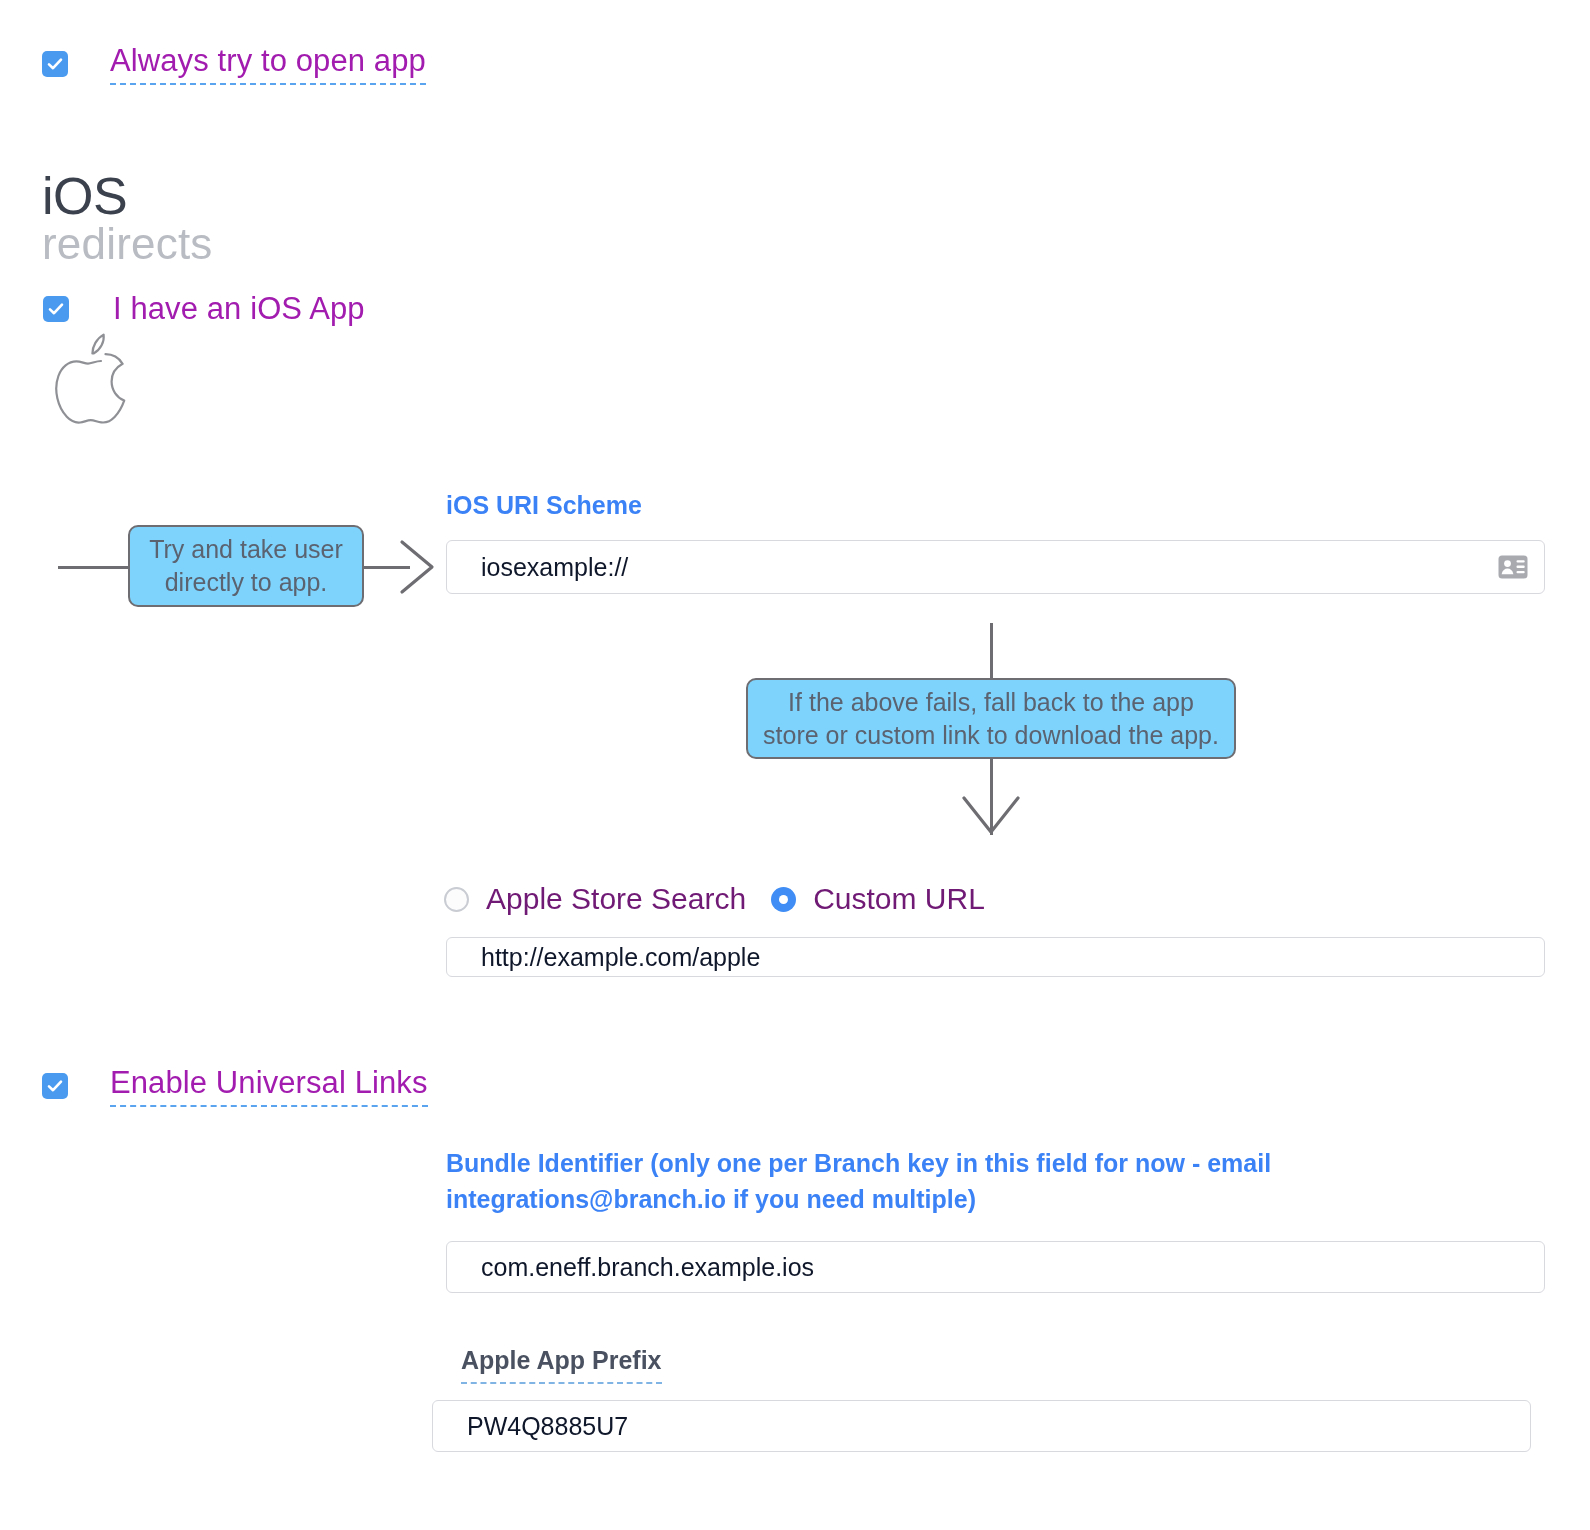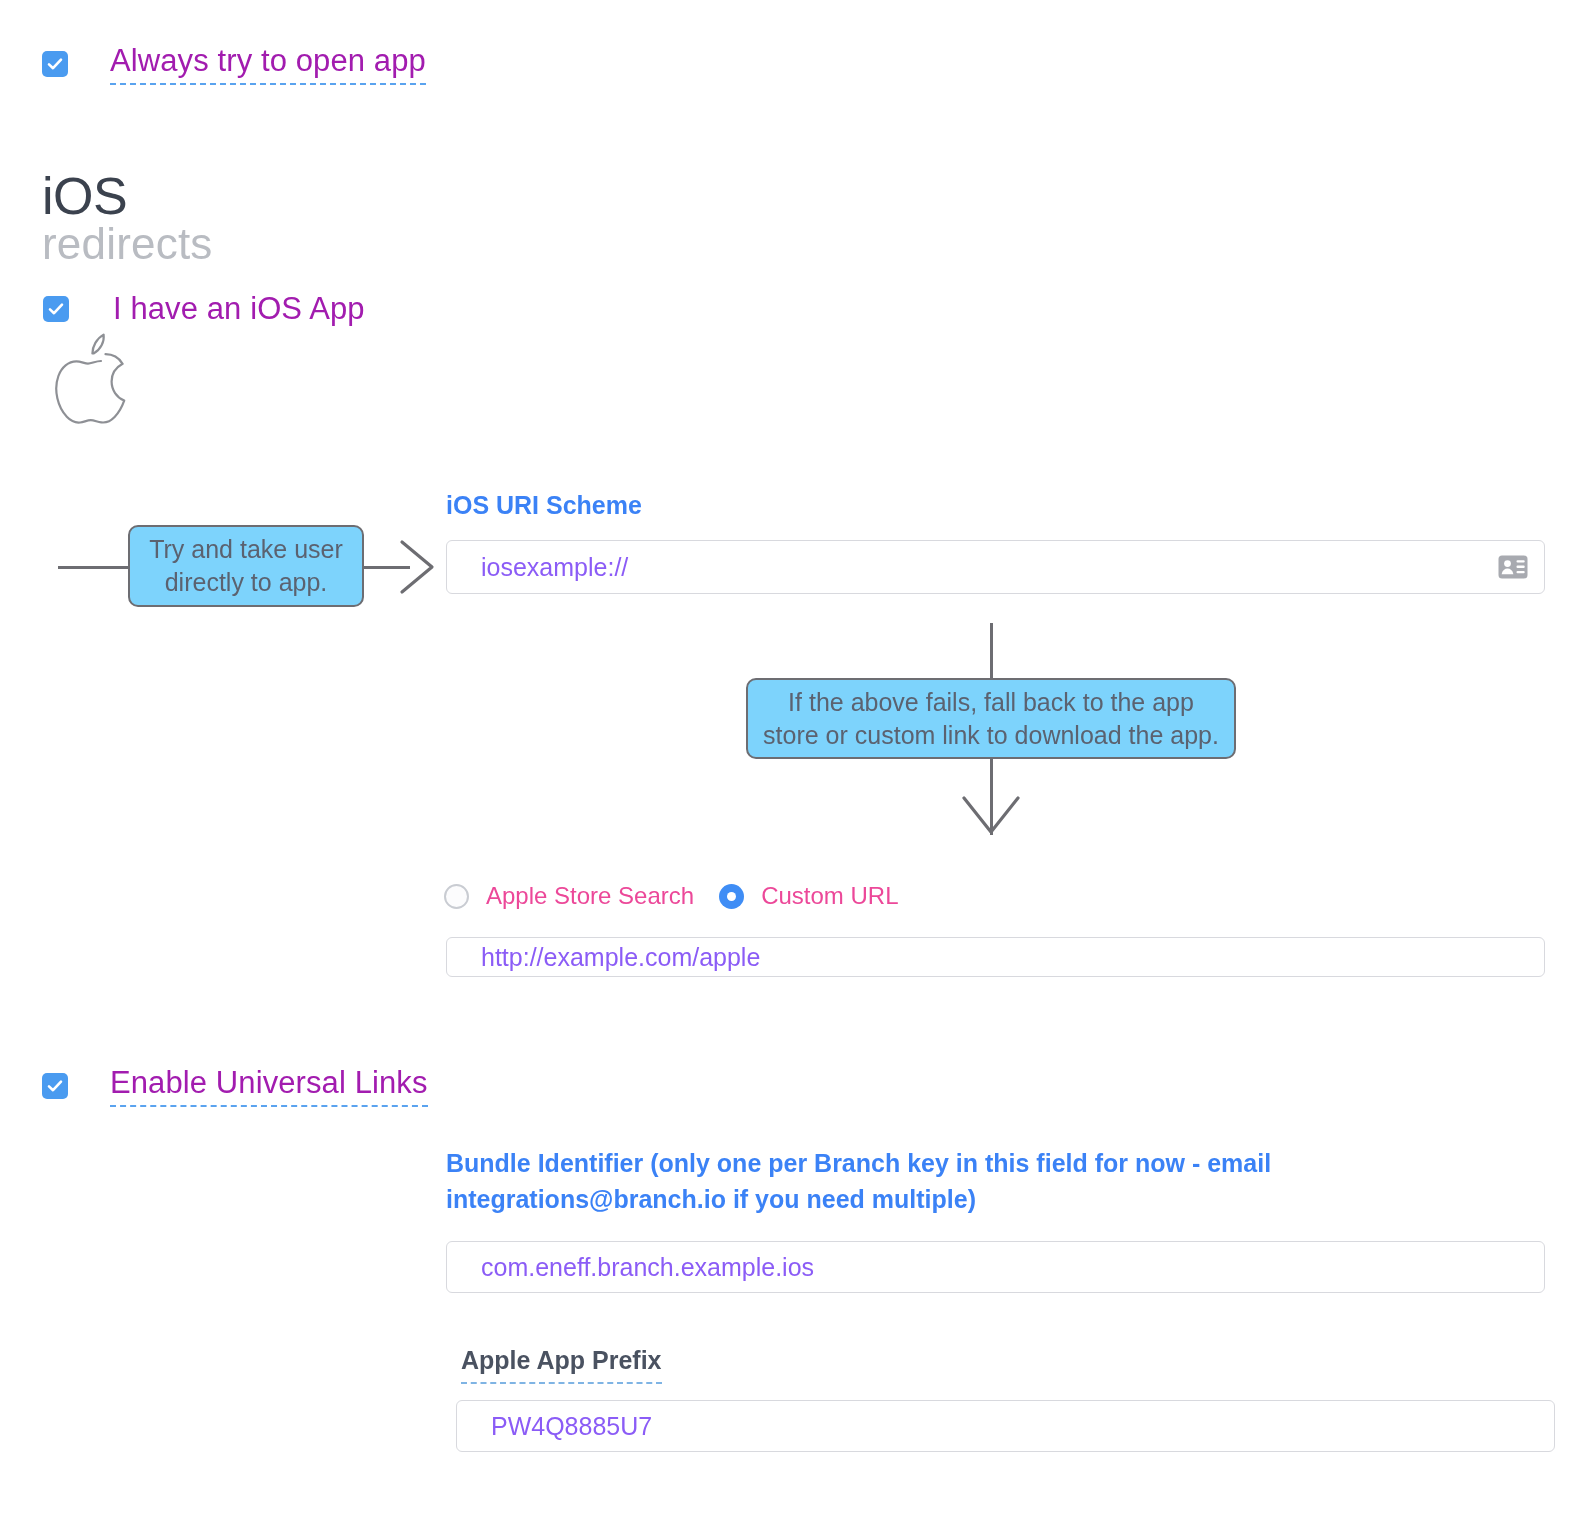--- a/index.html
+++ b/index.html
@@ -117,21 +117,21 @@
     border: 1px solid #d8d9de;
     border-radius: 6px;
     font-family: "Liberation Sans", sans-serif;
     font-size: 25px;
     color: #6c727e;
     padding: 0 18px 0 34px;
     outline: none;
     display: flex;
     align-items: center;
   }
-  .text-input .val { color: #8b5cf6; }
+  .text-input .val { color: #0f172a; }
   .input-icon {
     position: absolute;
     right: 16px;
     top: 50%;
     transform: translateY(-50%);
     line-height: 0;
   }
 
   
   .radio-group { position: absolute; display: flex; align-items: center; }
@@ -144,22 +144,22 @@
   .radio-dot.off { border: 2px solid #c9ccd2; background: #fcfcfd; }
   .radio-dot.on {
     background: #3f8df5;
     display: flex; align-items: center; justify-content: center;
   }
   .radio-dot.on i {
     width: 9px; height: 9px; border-radius: 50%;
     background: #ffffff; display: block;
   }
   .radio-text {
-    font-size: 24px;
-    color: #ec4899;
+    font-size: 30px;
+    color: #701a75;
     white-space: nowrap;
   }
 </style>
 </head>
 <body>
 
 <div class="cb-row" id="row-always-open" style="left:42px; top:43px;">
   <span class="cb-box">
     <svg width="18" height="18" viewBox="0 0 18 18" aria-hidden="true">
       <path d="M3 9.4 L7 13.2 L15 4.6" fill="none" stroke="#ffffff" stroke-width="2.6" stroke-linecap="round" stroke-linejoin="round"></path>
@@ -268,15 +268,15 @@
 <div class="field-label" style="left:446px; top:1146px; width:1095px;">Bundle Identifier (only one per Branch key in this field for now - email integrations@branch.io if you need multiple)</div>
 
 <div class="text-input" id="input-bundle-id" style="left:446px; top:1241px; width:1099px; height:52px;">
   <span class="val">com.eneff.branch.example.ios</span>
 </div>
 
 <div style="position:absolute; left:461px; top:1343px;">
   <span class="field-label dashed" style="position:static;">Apple App Prefix</span>
 </div>
 
-<div class="text-input" id="input-apple-prefix" style="left:456px; top:1400px; width:1099px; height:52px;">
+<div class="text-input" id="input-apple-prefix" style="left:432px; top:1400px; width:1099px; height:52px;">
   <span class="val">PW4Q8885U7</span>
 </div>
 
 </body></html>

